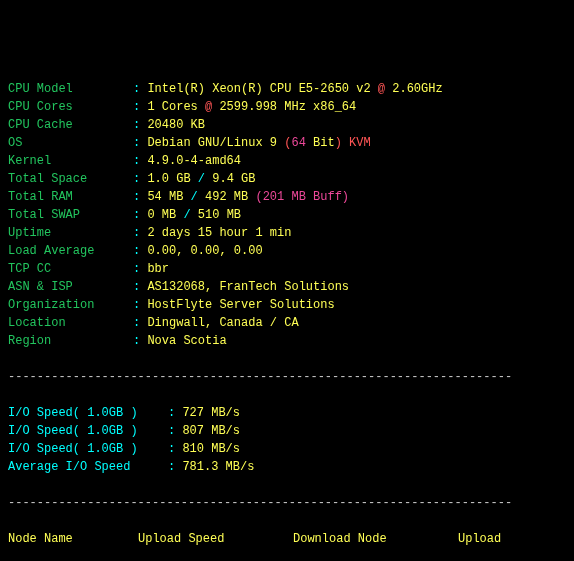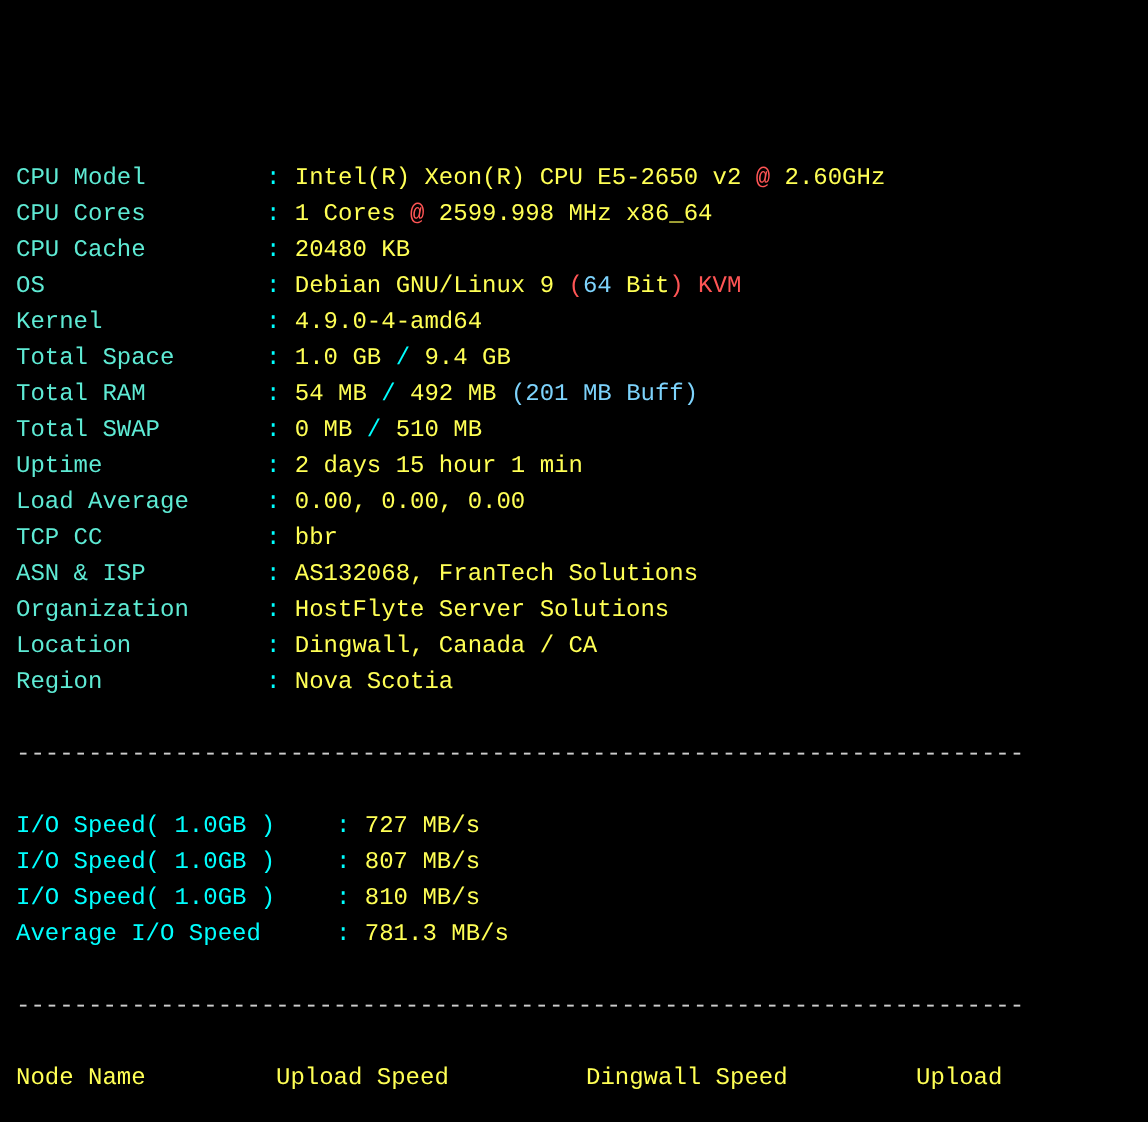--- a/index.html
+++ b/index.html
@@ -10,38 +10,38 @@
     line-height: 1.5;
     margin: 0;
     padding: 8px;
     width: 574px;
     box-sizing: border-box;
     white-space: pre;
     position: relative;
   }
   .cyan { color: #00ffff; }
   .red { color: #ff5555; }
-  .green { color: #7dd3fc; }
+  .green { color: #ec4899; }
   .yellow { color: #ffff55; }
   .row { display: block; }
-  .label { display: inline-block; width: 125px; color: #5eead4; }
+  .label { display: inline-block; width: 125px; color: #22c55e; }
   .colon { color: #00ffff; }
   .hdr { display: inline-block; }
   .node { display: inline-block; width: 130px; }
   .divider { color: #ccc; letter-spacing: 0; overflow: hidden; width: 100%; display: block; }
 </style>
 </head>
 <body>
 
 
 
 <div id="sys"><div class="row"><span class="label">CPU Model</span><span class="colon">: </span><span class="yellow">Intel(R) Xeon(R) CPU E5-2650 v2 <span class="red">@</span> 2.60GHz</span></div><div class="row"><span class="label">CPU Cores</span><span class="colon">: </span><span class="yellow">1 Cores <span class="red">@</span> 2599.998 MHz x86_64</span></div><div class="row"><span class="label">CPU Cache</span><span class="colon">: </span><span class="yellow">20480 KB</span></div><div class="row"><span class="label">OS</span><span class="colon">: </span><span class="yellow">Debian GNU/Linux 9 <span class="red">(</span><span class="green">64</span> Bit<span class="red">)</span><span class="red"> KVM</span></span></div><div class="row"><span class="label">Kernel</span><span class="colon">: </span><span class="yellow">4.9.0-4-amd64</span></div><div class="row"><span class="label">Total Space</span><span class="colon">: </span><span class="yellow">1.0 GB<span class="cyan"> / </span>9.4 GB</span></div><div class="row"><span class="label">Total RAM</span><span class="colon">: </span><span class="yellow">54 MB<span class="cyan"> / </span>492 MB <span class="green">(201 MB Buff)</span></span></div><div class="row"><span class="label">Total SWAP</span><span class="colon">: </span><span class="yellow">0 MB<span class="cyan"> / </span>510 MB</span></div><div class="row"><span class="label">Uptime</span><span class="colon">: </span><span class="yellow">2 days 15 hour 1 min</span></div><div class="row"><span class="label">Load Average</span><span class="colon">: </span><span class="yellow">0.00, 0.00, 0.00</span></div><div class="row"><span class="label">TCP CC</span><span class="colon">: </span><span class="yellow">bbr</span></div><div class="row"><span class="label">ASN &amp; ISP</span><span class="colon">: </span><span class="yellow">AS132068, FranTech Solutions</span></div><div class="row"><span class="label">Organization</span><span class="colon">: </span><span class="yellow">HostFlyte Server Solutions</span></div><div class="row"><span class="label">Location</span><span class="colon">: </span><span class="yellow">Dingwall, Canada / CA</span></div><div class="row"><span class="label">Region</span><span class="colon">: </span><span class="yellow">Nova Scotia</span></div></div>
 <span class="divider">----------------------------------------------------------------------</span>
 <div id="io-block"><div class="row"><span class="cyan" style="display:inline-block;width:160px">I/O Speed( 1.0GB )</span><span class="cyan">: </span><span class="yellow">727 MB/s</span></div><div class="row"><span class="cyan" style="display:inline-block;width:160px">I/O Speed( 1.0GB )</span><span class="cyan">: </span><span class="yellow">807 MB/s</span></div><div class="row"><span class="cyan" style="display:inline-block;width:160px">I/O Speed( 1.0GB )</span><span class="cyan">: </span><span class="yellow">810 MB/s</span></div><div class="row"><span class="cyan" style="display:inline-block;width:160px">Average I/O Speed</span><span class="cyan">: </span><span class="yellow">781.3 MB/s</span></div></div>
 <span class="divider">----------------------------------------------------------------------</span>
-<div class="row"><span class="node yellow">Node Name</span><span class="hdr yellow" style="width:155px">Upload Speed</span><span class="hdr yellow" style="width:165px">Dingwall Speed</span><span class="hdr yellow">Upload</span></div>
+<div class="row"><span class="node yellow">Node Name</span><span class="hdr yellow" style="width:155px">Upload Speed</span><span class="hdr yellow" style="width:165px">Download Node</span><span class="hdr yellow">Upload</span></div>
 
 
 
 
 
 
 
 
 </body></html>

